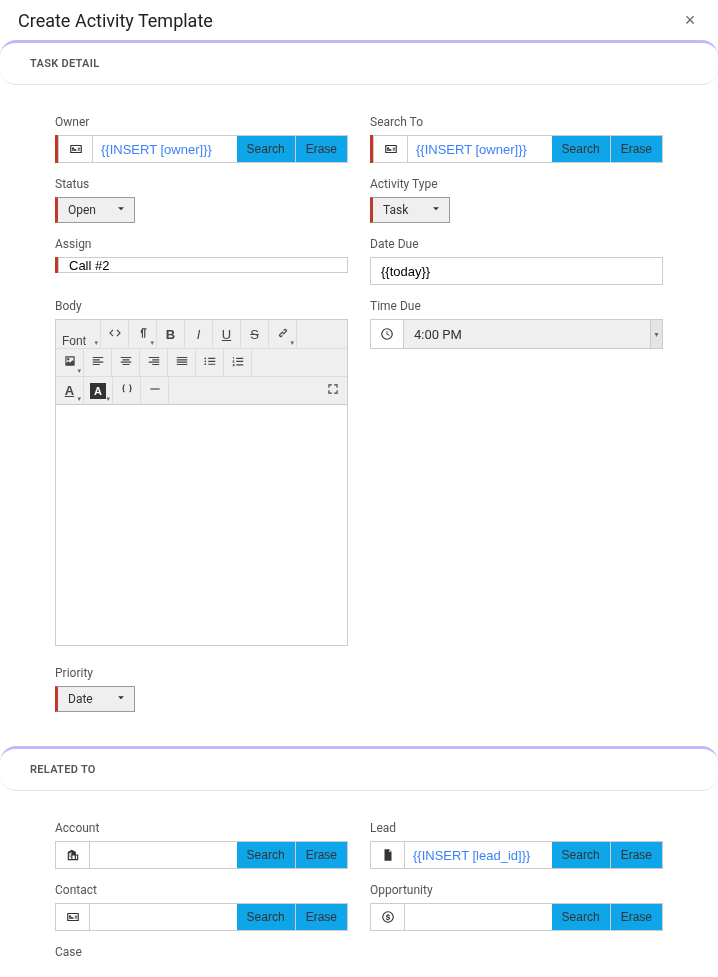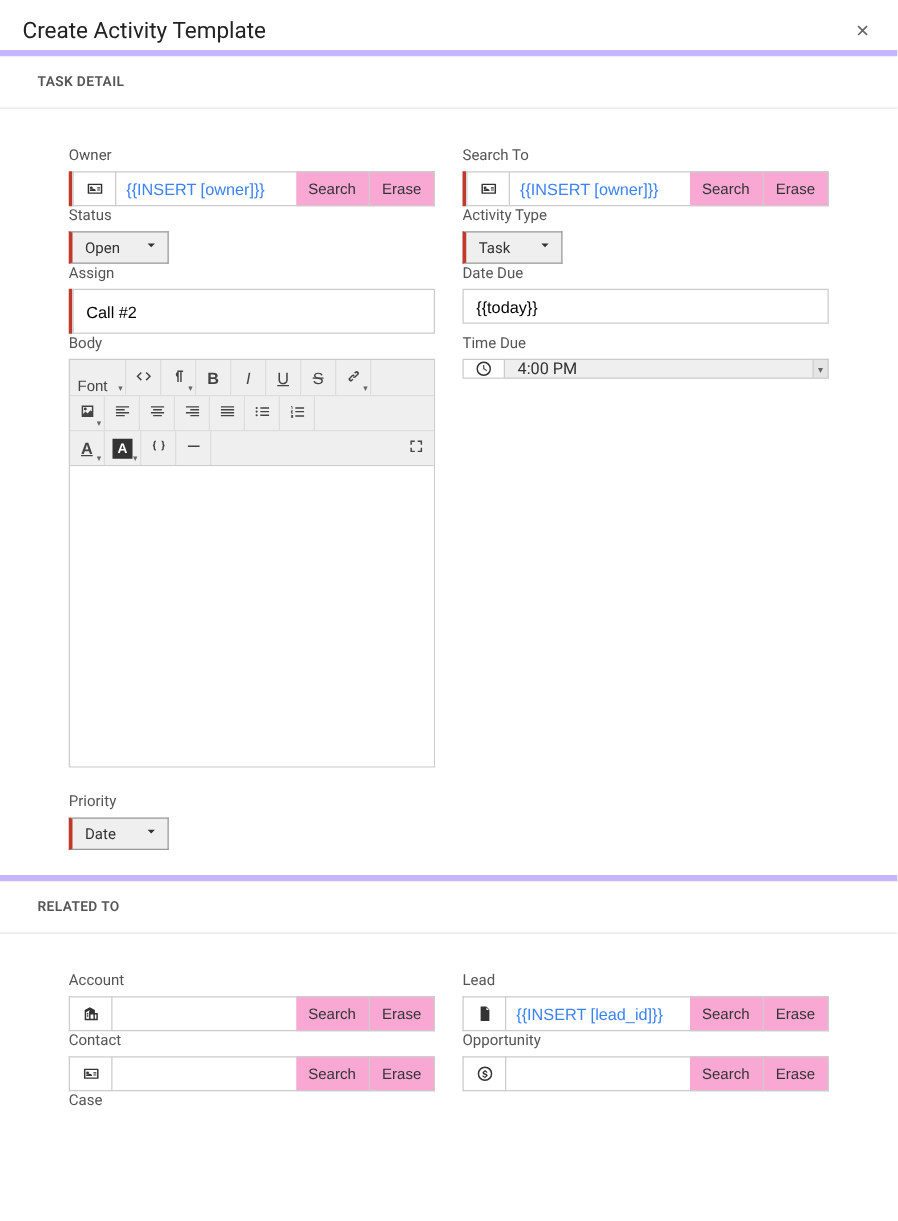--- a/index.html
+++ b/index.html
@@ -6,60 +6,62 @@
   body {
     font-family: -apple-system, BlinkMacSystemFont, "Segoe UI", Roboto, Arial, sans-serif;
     font-size: 13px;
     color: #333;
     background: #fff;
     width: 718px;
   }
   .modal-header {
     display: flex;
     justify-content: space-between;
-    align-items: flex-start;
+    align-items: center;
     padding: 14px 18px;
     height: 40px;
   }
   .modal-title {
     font-size: 18px;
     font-weight: 400;
     color: #222;
   }
   .close-btn {
     background: none;
     border: none;
     font-size: 18px;
     color: #666;
     cursor: pointer;
     width: 20px;
     height: 20px;
     line-height: 18px;
   }
   .section-band {
-    border-top: 5px solid #c4b5fd;
+    border-top: 3px solid #c4b5fd;
     border-bottom: 1px solid #e5e5e5;
     padding: 14px 30px;
     font-size: 11px;
     font-weight: 600;
     color: #555;
     letter-spacing: 0.3px;
+    border-radius: 16px;
   }
   .form-body {
     padding: 30px 55px 20px 55px;
   }
   .form-row {
     display: flex;
     gap: 22px;
   }
   .form-col {
     flex: 1;
     min-width: 0;
   }
   .field {
+    margin-bottom: 14px;
   }
   .field-label {
     display: block;
     font-size: 12px;
     color: #555;
     margin-bottom: 6px;
   }
   .input-group {
     display: flex;
     align-items: stretch;
@@ -82,21 +84,21 @@
     flex: 1;
     border: 1px solid #ccc;
     border-right: none;
     padding: 4px 8px;
     font-size: 13px;
     color: #3b82f6;
     min-width: 0;
   }
   .ig-btn {
     border: 1px solid #ccc;
-    background: #f9a8d4;
+    background: #0ea5e9;
     font-size: 12px;
     color: #333;
     padding: 0 10px;
     cursor: pointer;
   }
   .ig-btn + .ig-btn { border-left: none; }
   .ig-input + .ig-btn { border-left: none; }
   .ig-btn { border-left: 1px solid #ccc; }
   .select-wrap {
     display: inline-flex;
@@ -119,21 +121,21 @@
     position: absolute;
     right: 6px;
     top: 50%;
     transform: translateY(-50%);
     pointer-events: none;
   }
   .select-caret svg { fill: #333; }
 
   .subject-input {
     display: flex;
-    height: 36px;
+    height: 16px;
     border-left: 3px solid #c0392b;
   }
   .subject-input input {
     flex: 1;
     border: 1px solid #ccc;
     padding: 4px 10px;
     font-size: 13px;
   }
   .plain-input {
     display: flex;
@@ -141,21 +143,21 @@
   }
   .plain-input input {
     flex: 1;
     border: 1px solid #ccc;
     padding: 4px 10px;
     font-size: 13px;
   }
 
   .time-group {
     display: flex;
-    height: 16px;
+    height: 30px;
   }
   .time-icon {
     width: 34px;
     border: 1px solid #ccc;
     display: flex; align-items: center; justify-content: center;
     background: #fff;
   }
   .time-icon svg { fill: #333; }
   .time-field {
     flex: 1;

